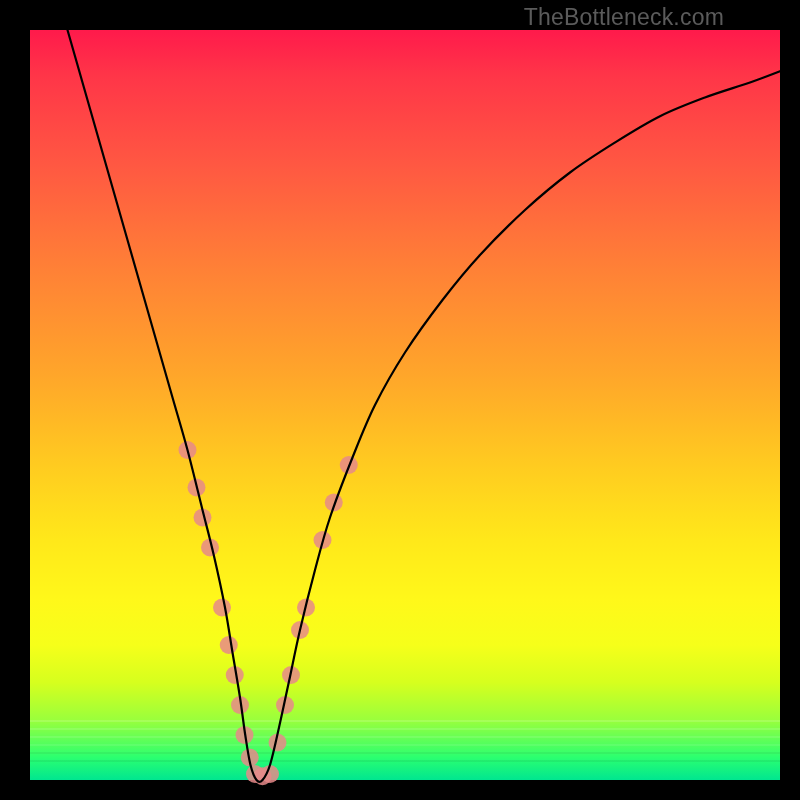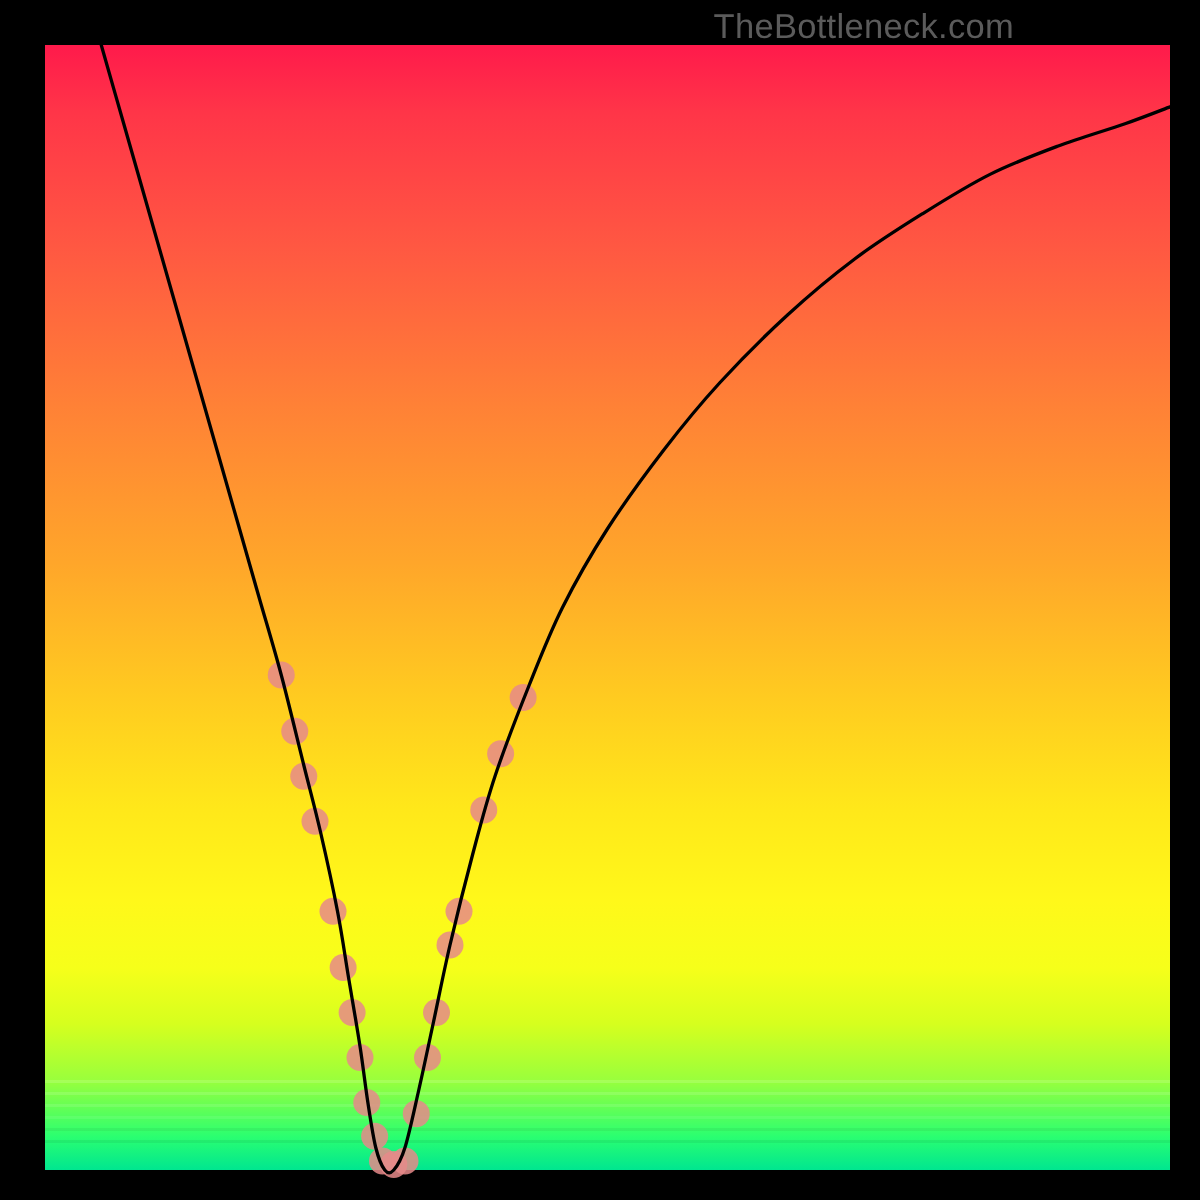--- a/index.html
+++ b/index.html
@@ -9,20 +9,21 @@
     height: 800px;
     background: #000;
     font-family: Arial, Helvetica, sans-serif;
     overflow: hidden;
   }
   .stage {
     position: relative;
     width: 688px;
     height: 800px;
     background: #000;
+    padding-left: 48px;
   }
   .plot-area {
     position: absolute;
     left: 30px;
     top: 30px;
     width: 750px;
     height: 750px;
     background: linear-gradient(
       to bottom,
       #ff1a4b 0%,

